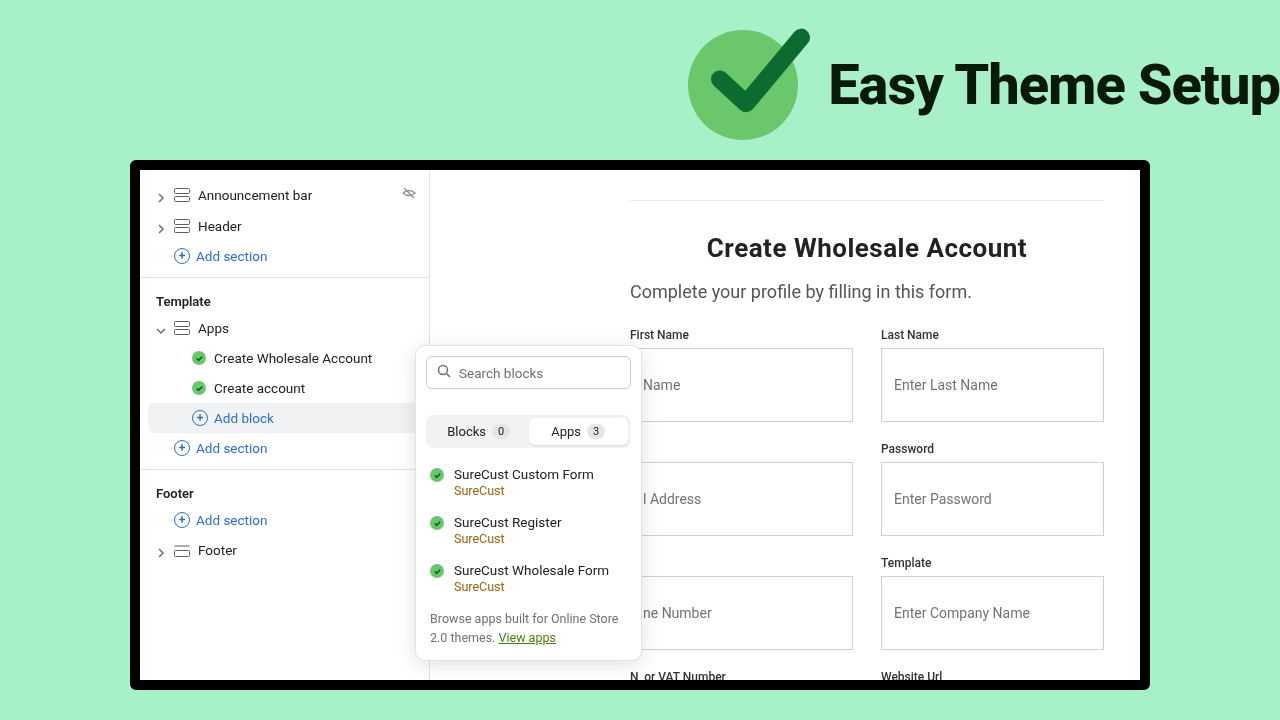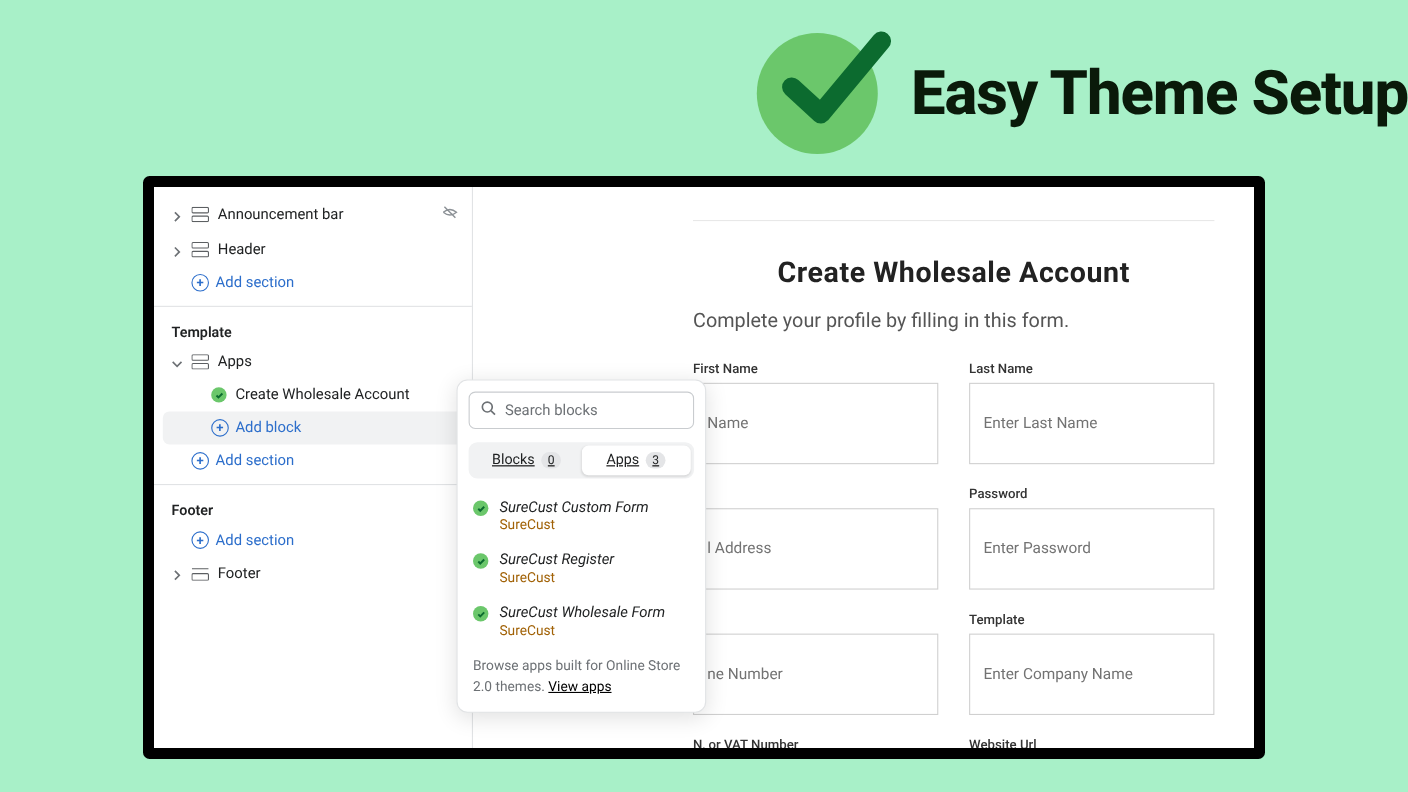--- a/index.html
+++ b/index.html
@@ -30,31 +30,31 @@
     .preview-inner { border-top: 1px solid #e8e8e8; padding-top: 32px; }
     .form-title { font-size: 26px; font-weight: 700; color: #222; text-align: center; letter-spacing: 0.5px; }
     .form-sub { font-size: 18px; color: #555; text-align: left; margin-top: 18px; }
     .form-grid { display: grid; grid-template-columns: 1fr 1fr; gap: 20px 28px; margin-top: 26px; }
     .field-label { font-size: 12px; color: #333; margin-bottom: 6px; font-weight: 500; }
     .field-input { border: 1px solid #d0d0d0; padding: 28px 12px; font-size: 14px; color: #737373; background: #fff; }
     .col-left { position: relative; }
     
     .popover { position: absolute; left: 275px; top: 175px; width: 227px; background: #fff; border: 1px solid #e1e3e5; border-radius: 10px; box-shadow: 0 4px 20px rgba(0,0,0,0.12); padding: 10px; z-index: 10; }
     .search-box { display: flex; align-items: center; border: 1px solid #c9cccf; border-radius: 6px; padding: 7px 10px; gap: 8px; font-size: 13.5px; color: #6d7175; }
-    .seg { display: flex; background: #f1f2f3; border-radius: 8px; padding: 3px; margin-top: 12px; font-size: 13px; text-decoration: underline; }
+    .seg { display: flex; background: #f1f2f3; border-radius: 8px; padding: 3px; margin-top: 26px; font-size: 13px; }
     .seg-item { flex: 1; display: flex; align-items: center; justify-content: center; gap: 6px; padding: 6px; border-radius: 6px; color: #202223; cursor: pointer; }
     .seg-item.on { background: #fff; box-shadow: 0 1px 2px rgba(0,0,0,0.1); }
     .badge { background: #e4e5e7; color: #202223; font-size: 11px; border-radius: 8px; padding: 1px 6px; }
     .app-list { margin-top: 10px; }
     .app-row { display: flex; gap: 10px; padding: 8px 4px; align-items: flex-start; cursor: pointer; }
     .app-row .mini-check { margin-top: 2px; }
-    .app-name { font-size: 13.5px; color: #202223; font-style: italic; }
+    .app-name { font-size: 13.5px; color: #202223; }
     .app-vendor { font-size: 12.5px; color: #a16207; margin-top: 1px; }
     .browse { font-size: 12.5px; color: #6d7175; padding: 8px 4px 2px; line-height: 1.5; }
-    .browse a { color: #000000; text-decoration: underline; }
+    .browse a { color: #4d7c0f; text-decoration: underline; }
   </style>
 </head>
 <body>
 
 <div class="hero">
   <div class="hero-check">
     <div class="circle"></div>
     <svg viewBox="0 0 100 100" style="position:absolute;left:12px;top:-8px;width:110px;height:110px;">
       <path d="M18 52 L42 74 L92 14" stroke="#0c6b2f" stroke-width="16" fill="none" stroke-linecap="round" stroke-linejoin="round"></path>
     </svg>
@@ -118,20 +118,28 @@
 
     <div class="side-item indent2">
       <span class="mini-check">
           <svg width="9" height="9" viewBox="0 0 10 10">
             <path d="M2 5 L4 7 L8 3" stroke="#0c6b2f" stroke-width="2" fill="none"></path>
           </svg>
         </span>
       <span>Create Wholesale Account</span>
     </div>
 
+    <div class="side-item indent2">
+      <span class="mini-check">
+          <svg width="9" height="9" viewBox="0 0 10 10">
+            <path d="M2 5 L4 7 L8 3" stroke="#0c6b2f" stroke-width="2" fill="none"></path>
+          </svg>
+        </span>
+      <span>Create account</span>
+    </div>
 
     <div class="side-item active add-link">
       <span class="plus-circle">+</span>
       <span>Add block</span>
     </div>
 
     <div class="side-item indent1 add-link">
       <span class="plus-circle">+</span>
       <span>Add section</span>
     </div>

